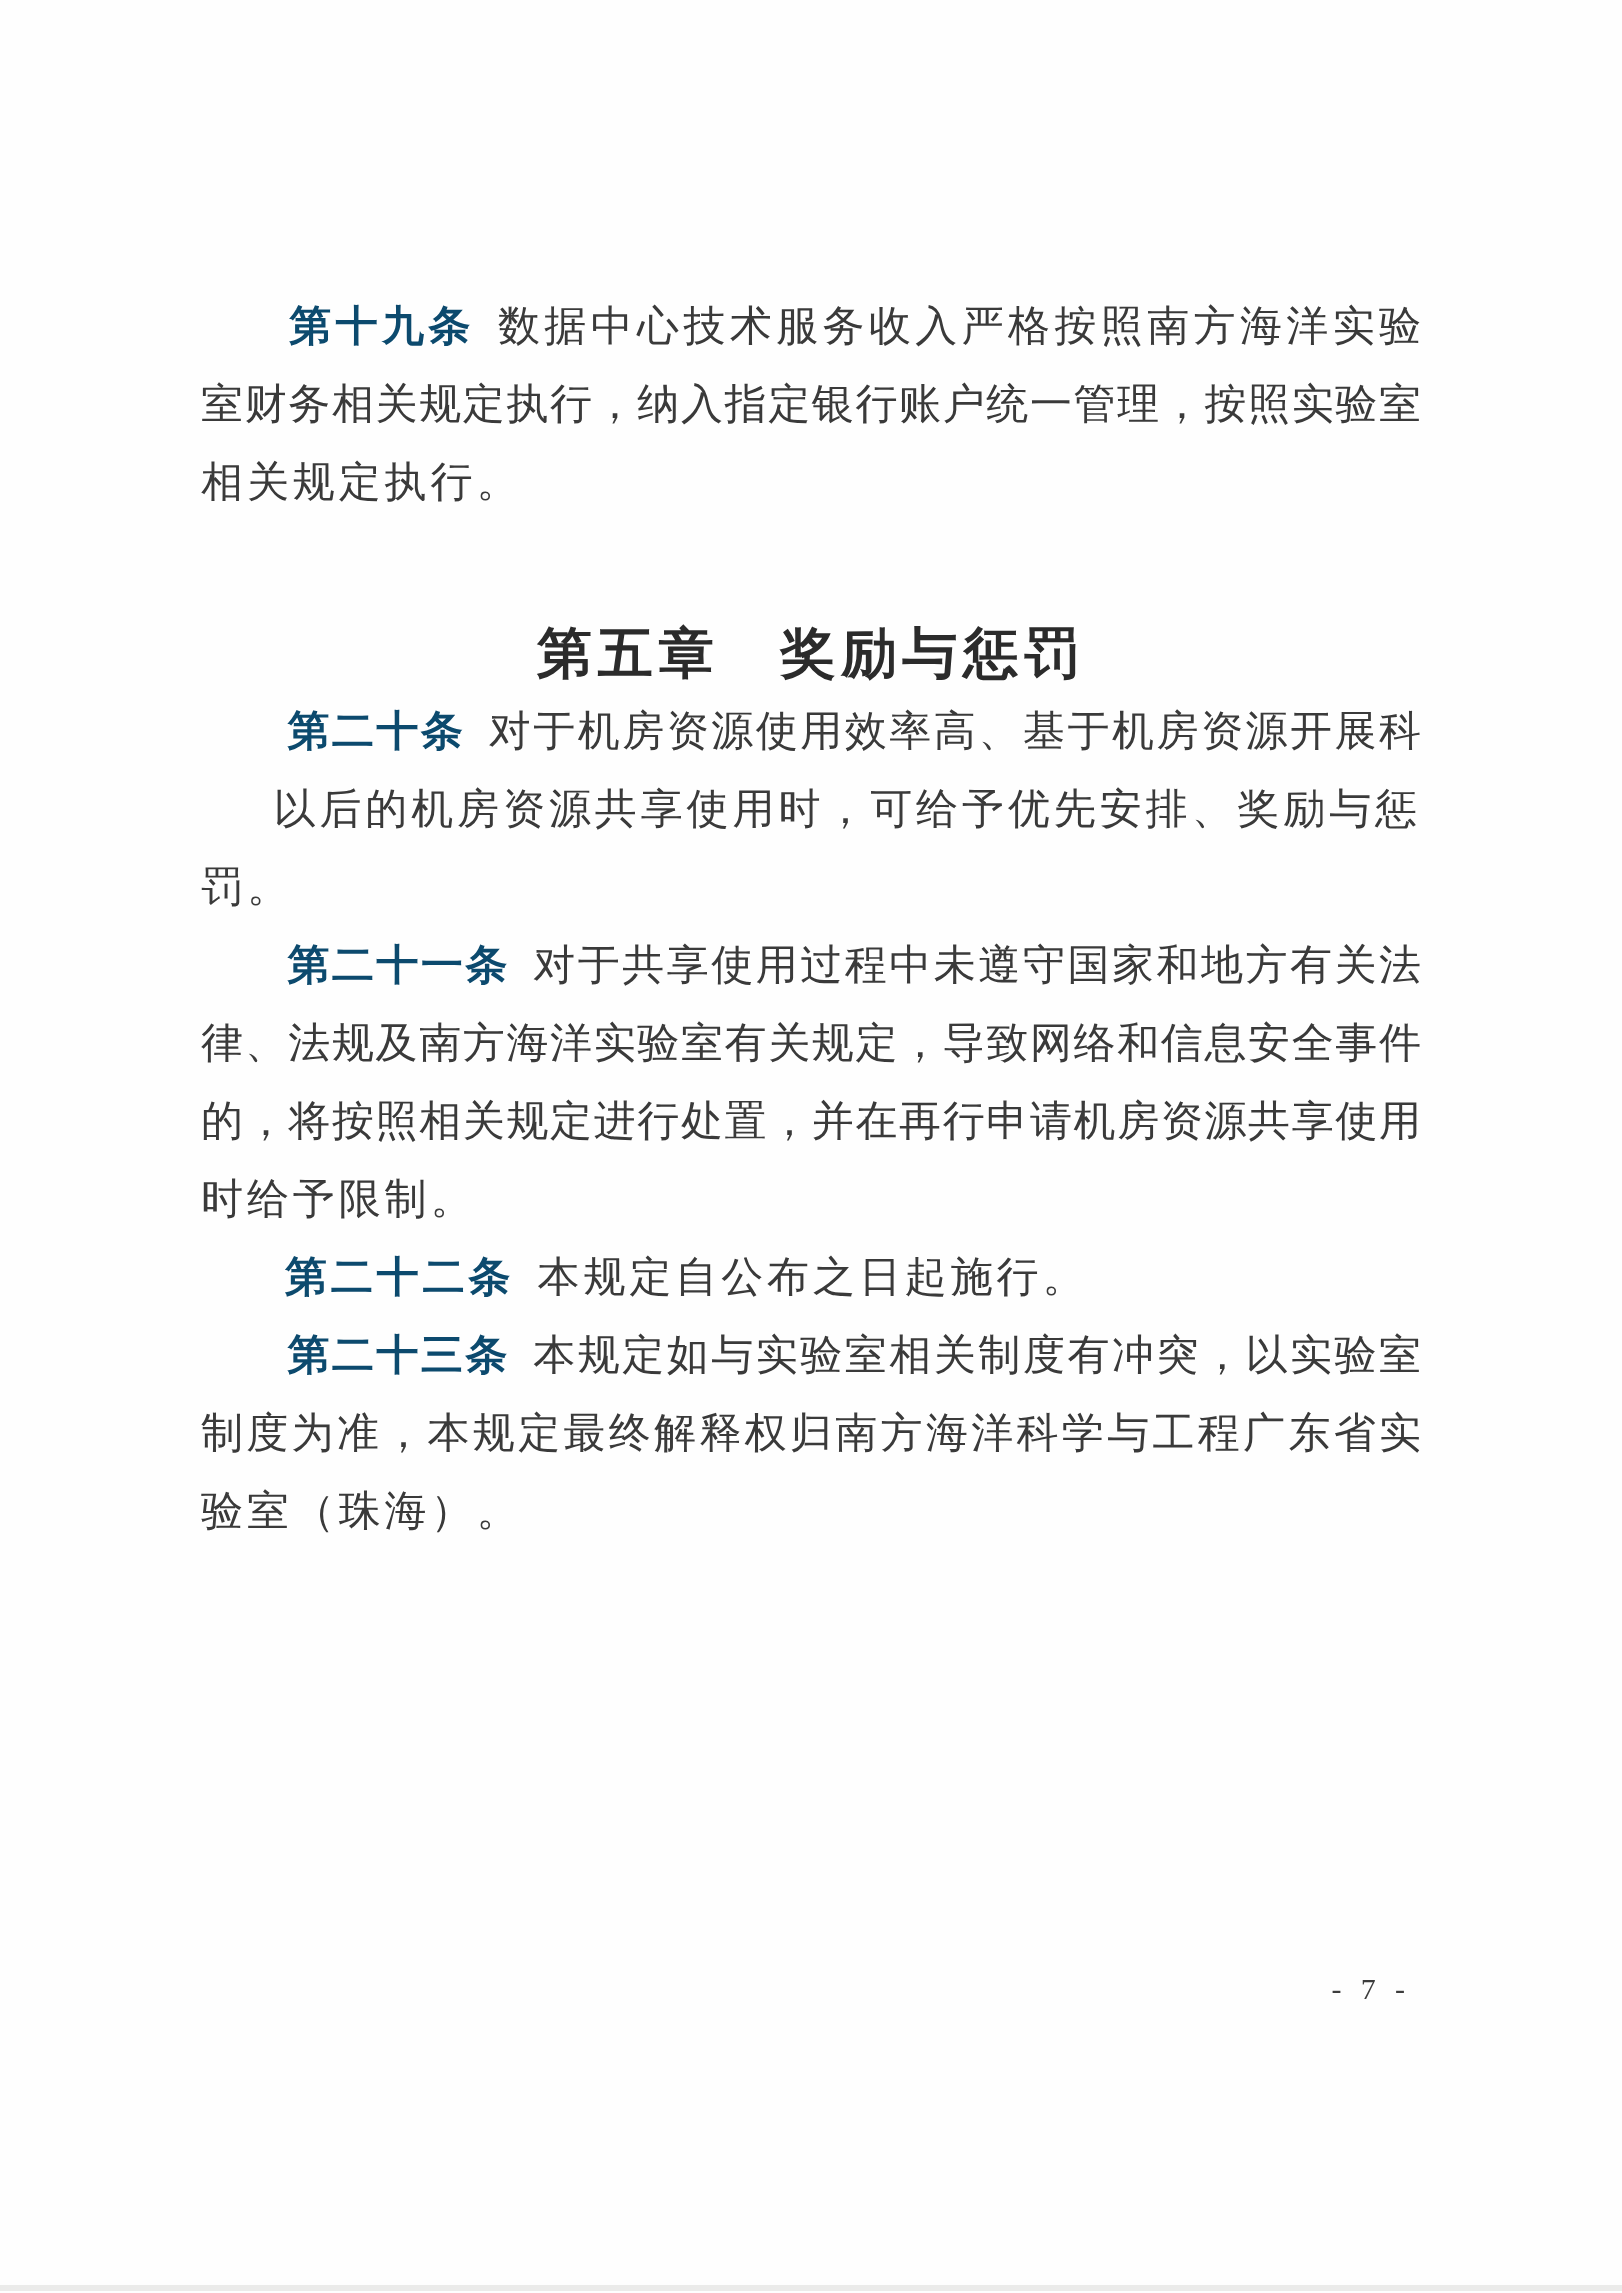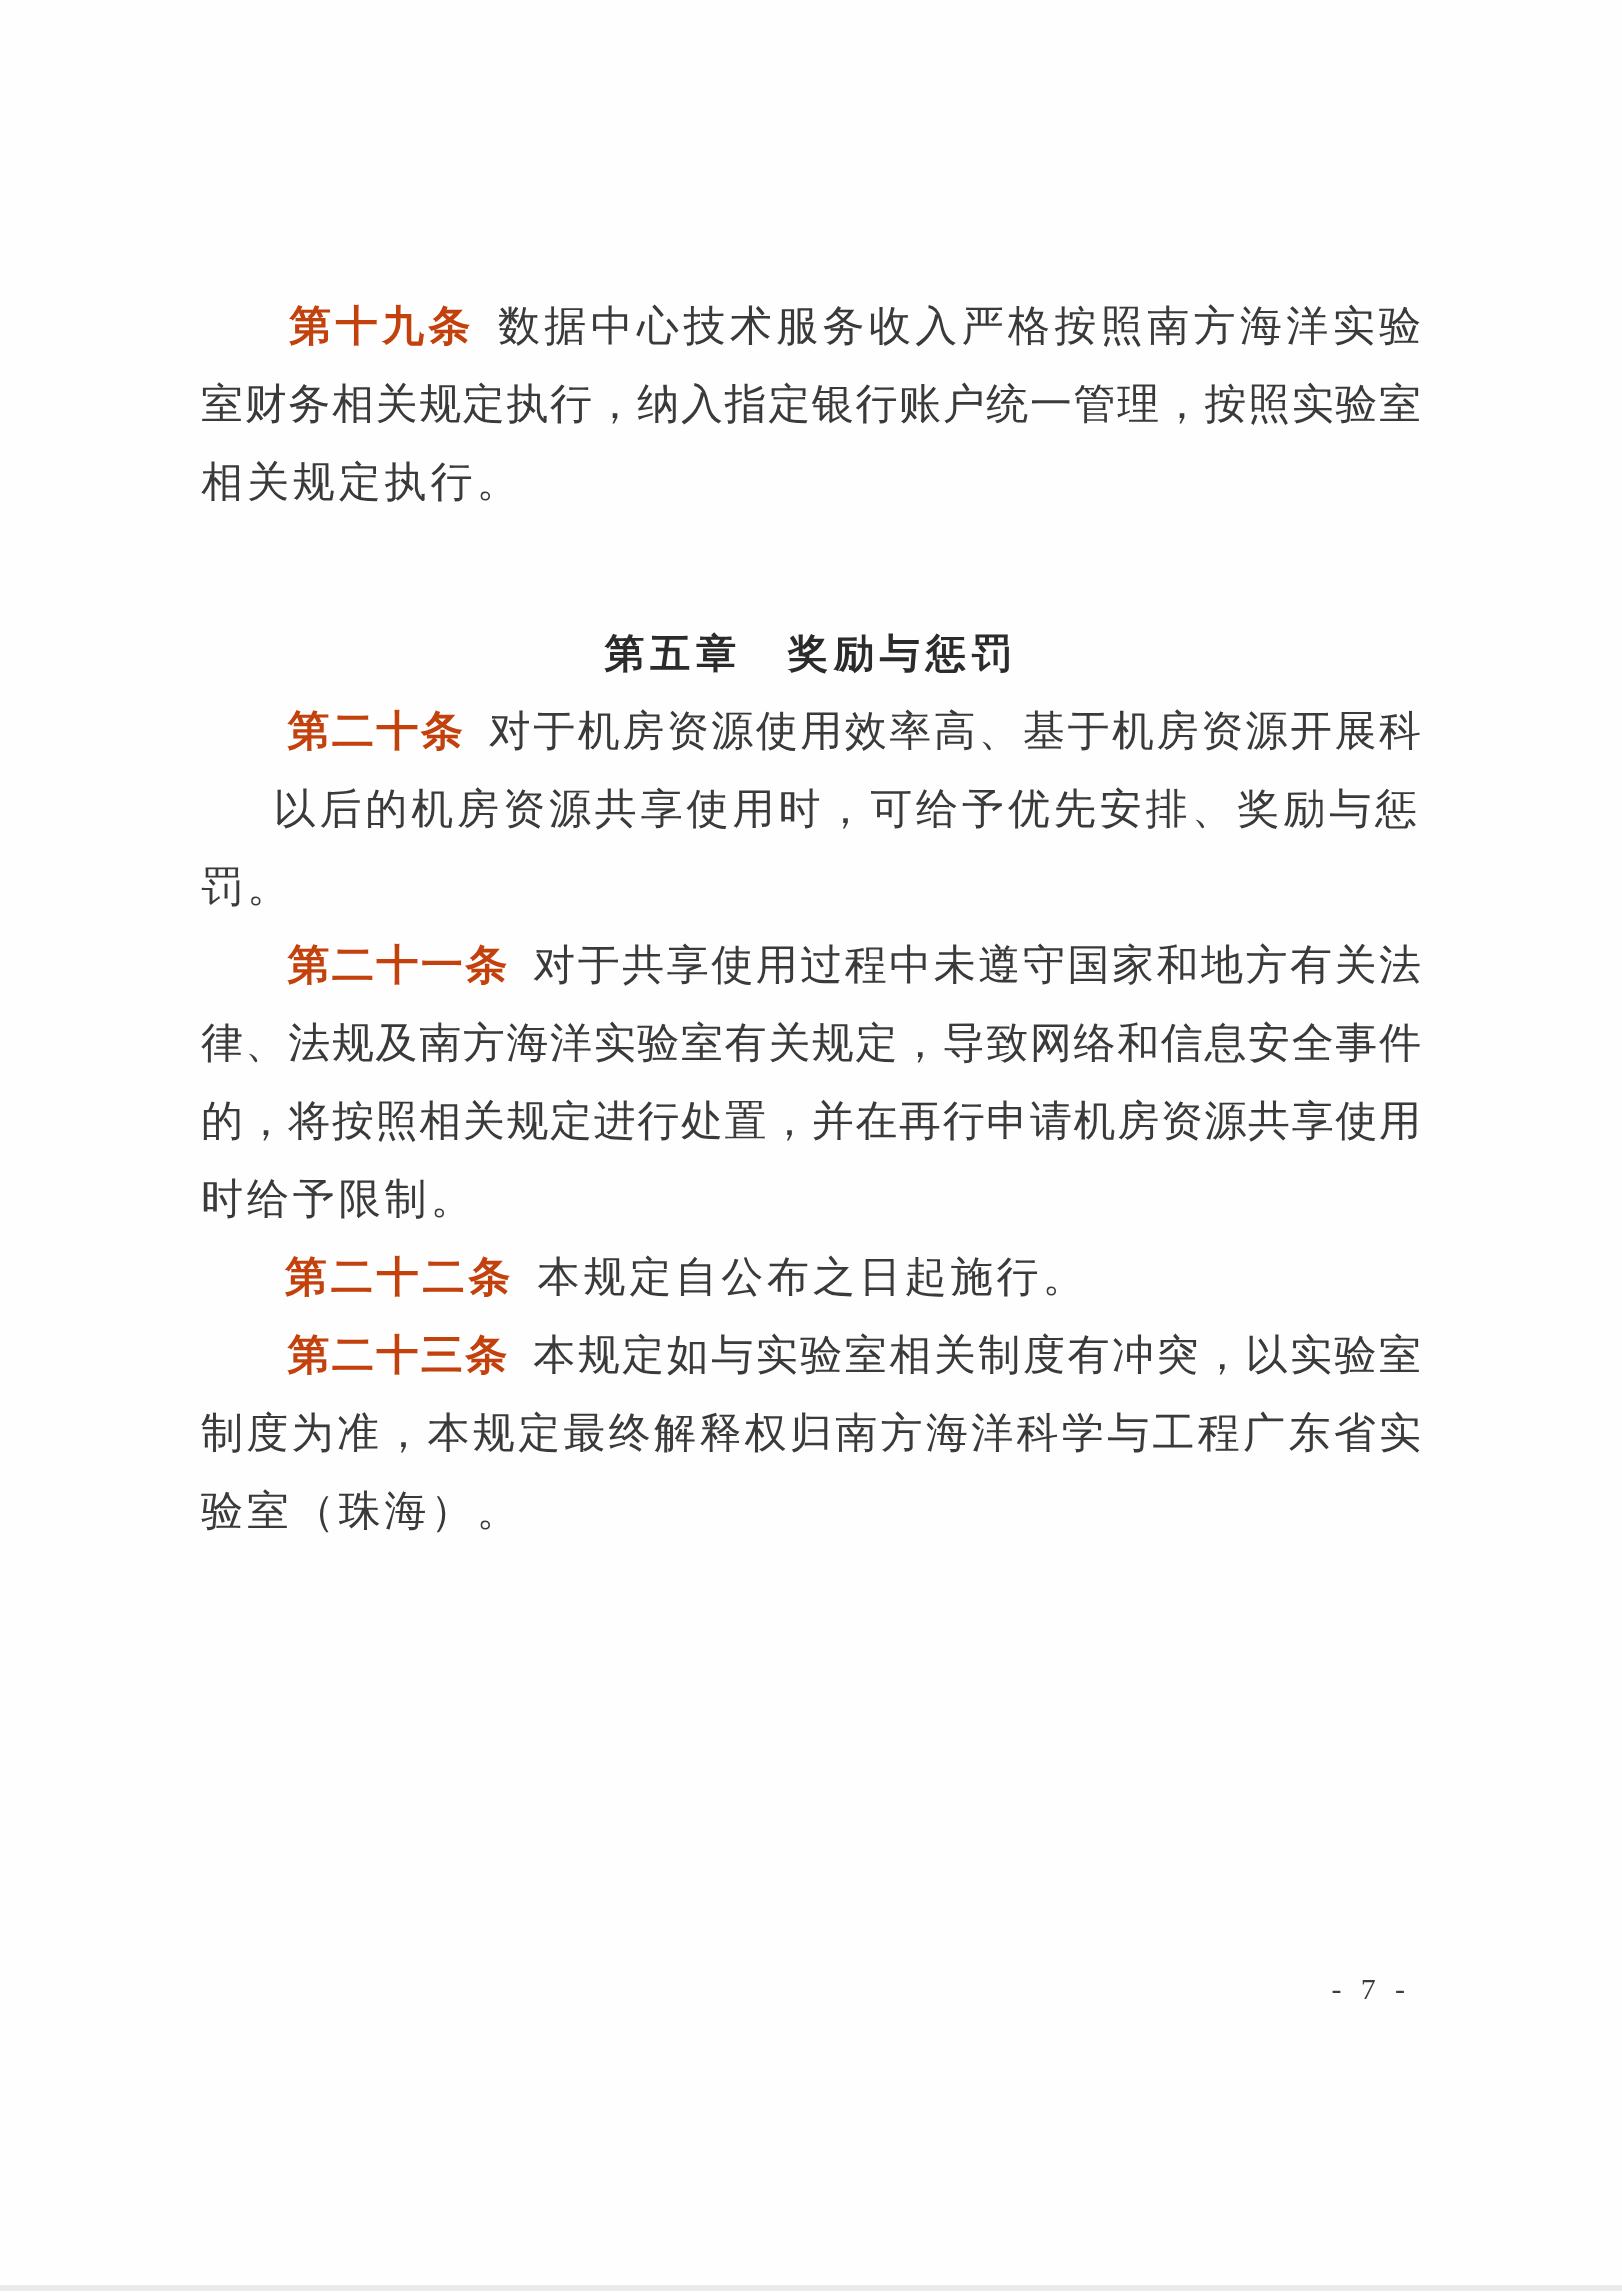--- a/index.html
+++ b/index.html
@@ -37,28 +37,28 @@
     text-align: right;
     text-align-last: left;
     letter-spacing: 3.9px;
   }
   .ind {
     display: inline-block;
     width: 2em;
   }
   .term {
     font-weight: 700;
-    color: #c2410c;
+    color: #0c4a6e;
     margin-right: 0.55em;
     font-family: Liberation Serif, serif;
   }
   .chapter {
     line-height: 78px;
     margin-top: 93px;
-    font-size: 40px;
+    font-size: 55px;
     font-weight: 700;
     text-align: right;
     text-align-last: center;
     letter-spacing: 5.9px;
     color: #2b2b2b;
     font-family: "Liberation Sans", "DejaVu Sans", sans-serif;
   }
   .page-number {
     position: absolute;
     top: 1972px;

